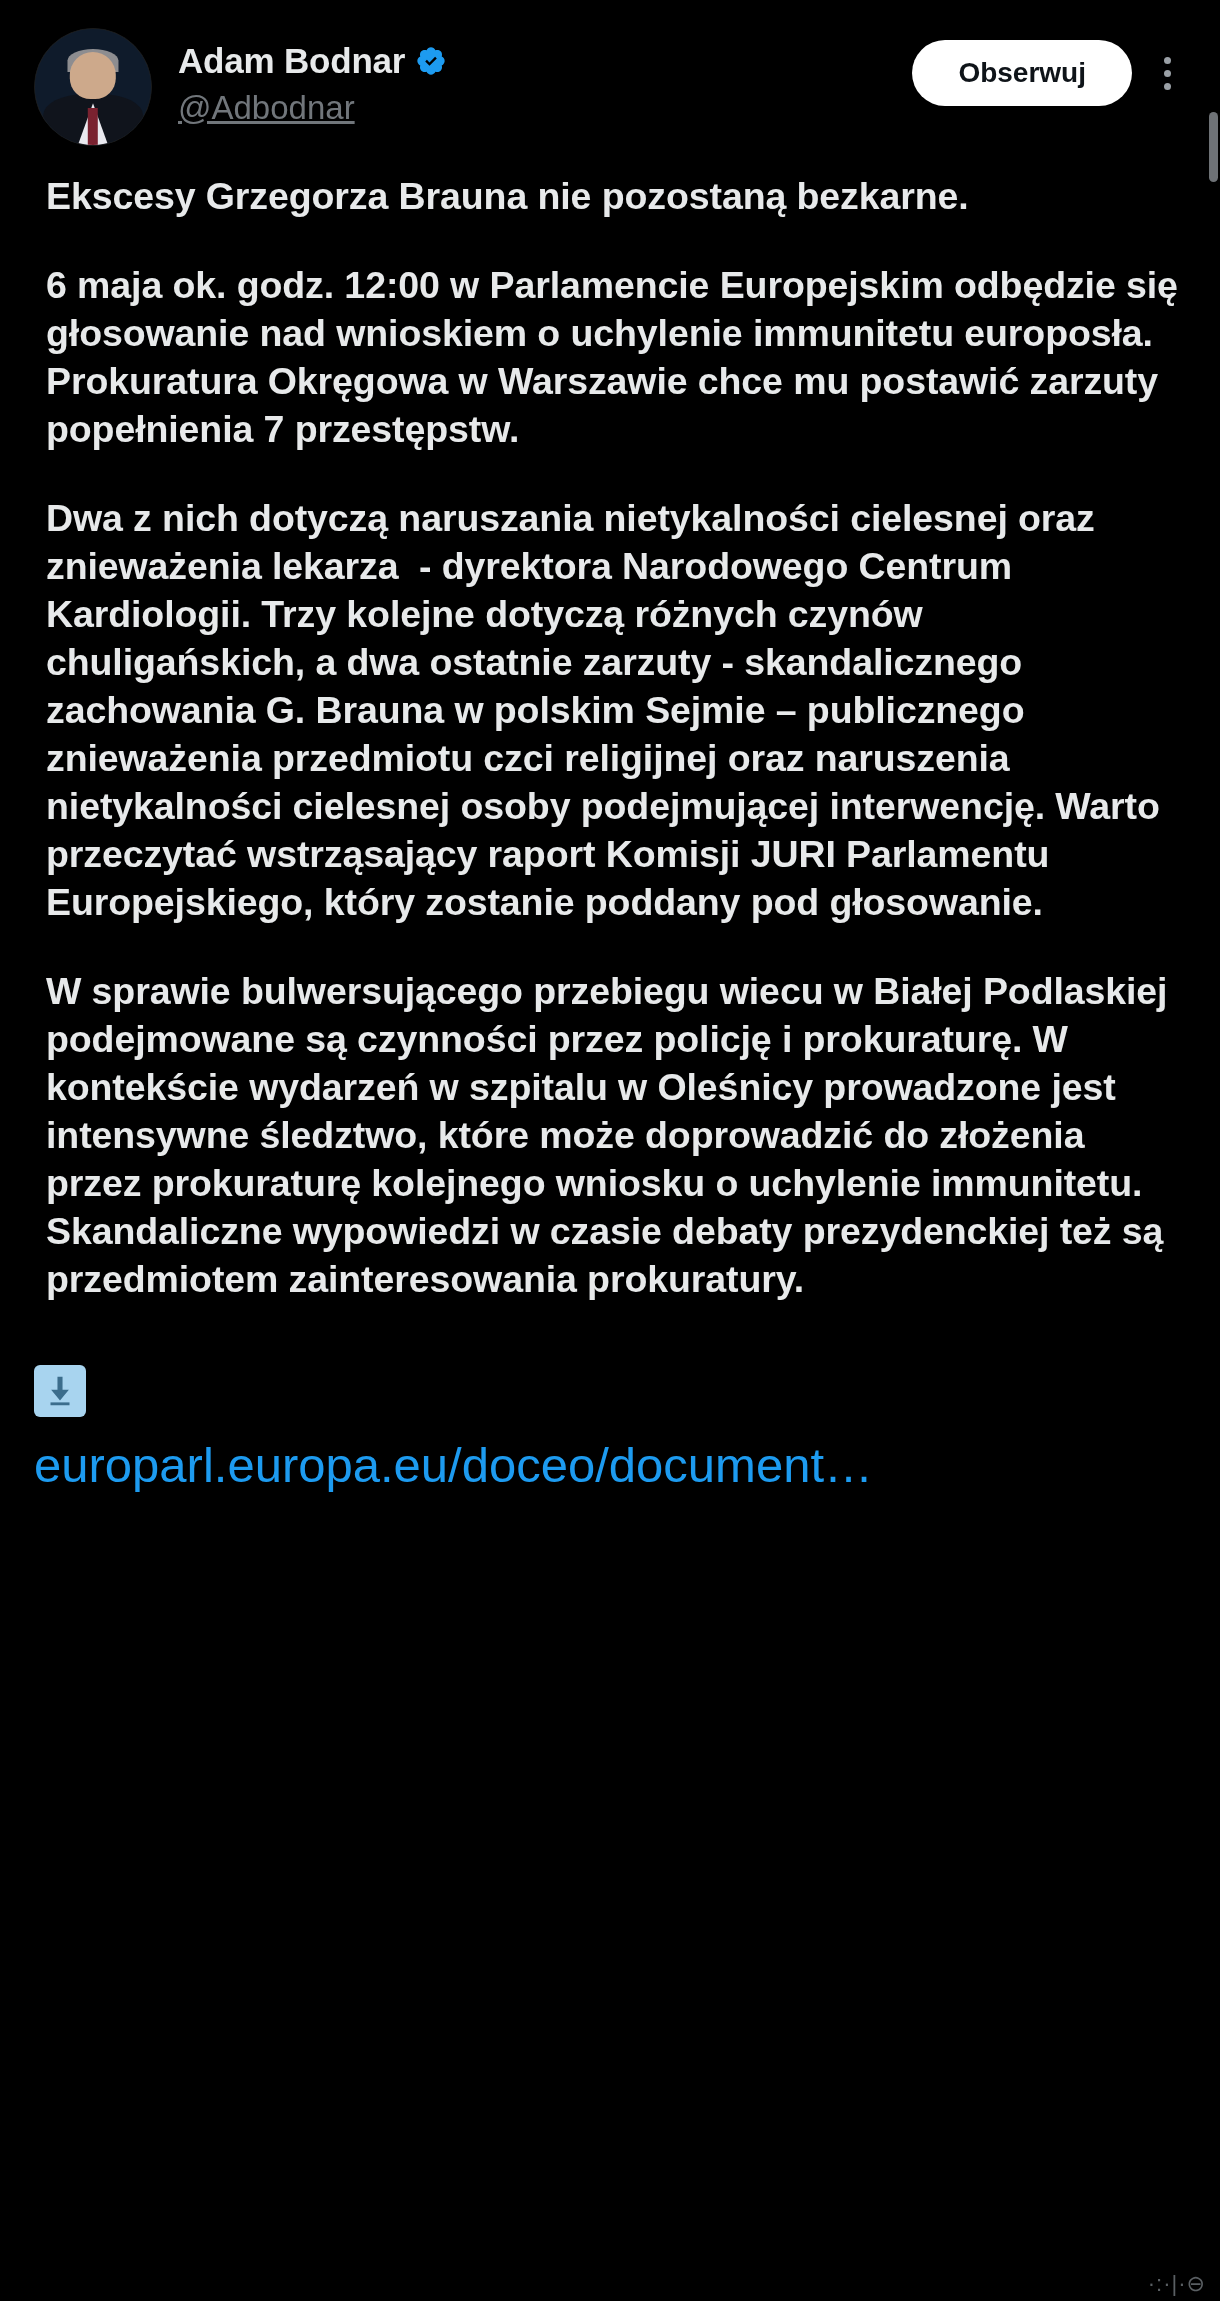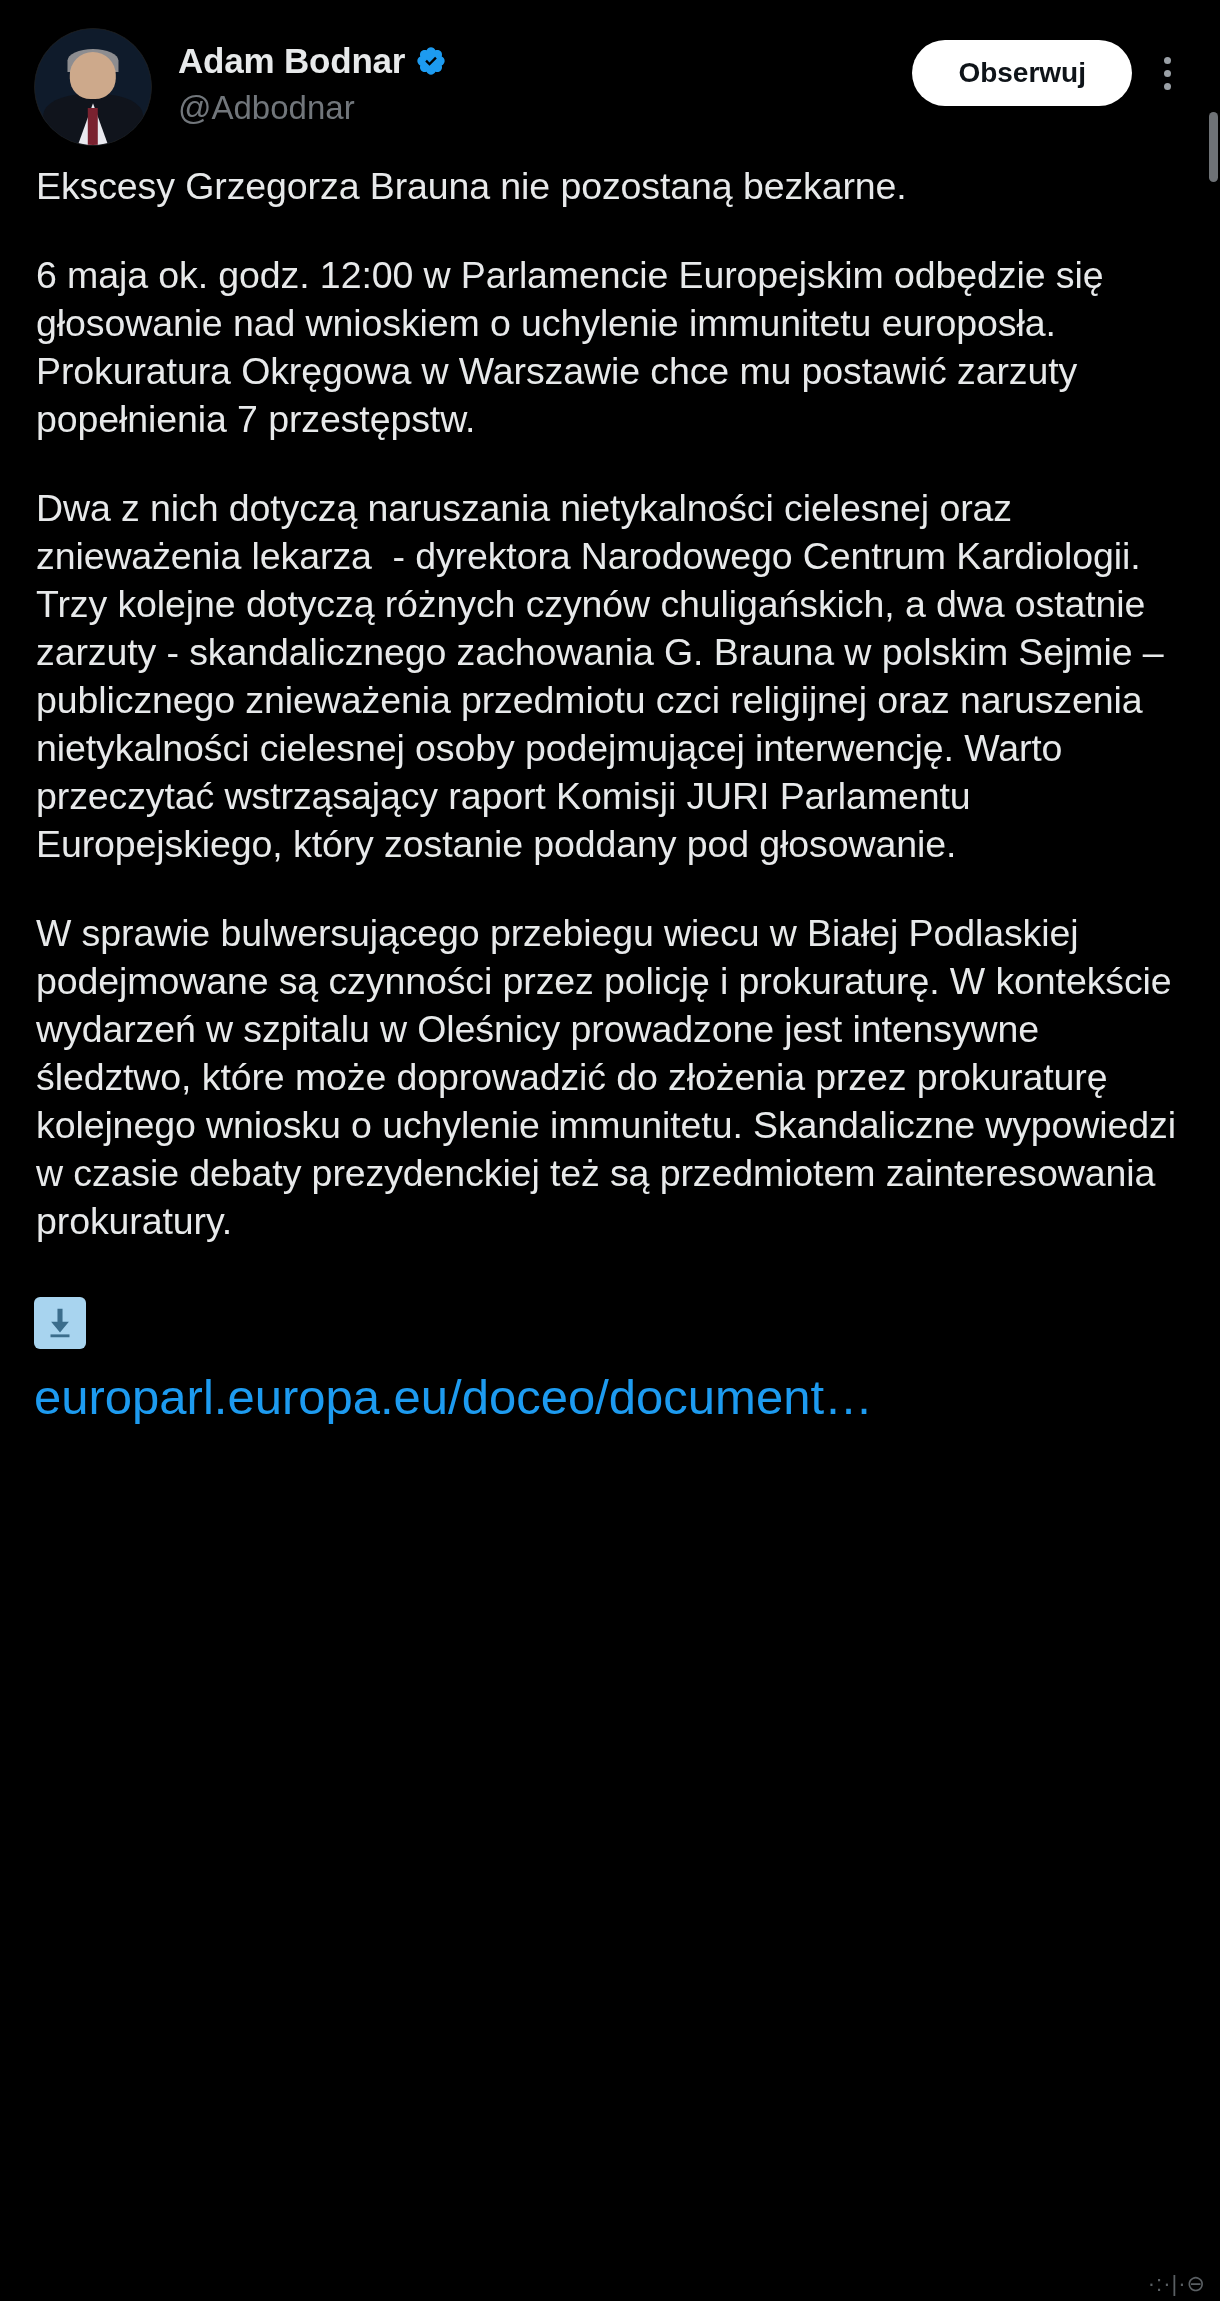--- a/index.html
+++ b/index.html
@@ -122,20 +122,21 @@
     height: 32px;
     flex: 0 0 32px;
     display: block;
   }
   .handle {
     color: #71767b;
     font-size: 33px;
     line-height: 1.25;
     margin-top: 6px;
     white-space: nowrap;
+    text-decoration: underline;
   }
 
   .header-actions {
     position: absolute;
     right: 26px;
     top: 40px;
     display: flex;
     align-items: center;
     gap: 8px;
   }
@@ -173,22 +174,23 @@
 
   
   .tweet-body {
     padding: 0 30px 0 34px;
     color: #e7e9ea;
     font-size: 37.5px;
     line-height: 1.28;
     letter-spacing: -0.1px;
   }
   .tweet-body p {
-    margin: 2px;
+    margin: 12px;
     white-space: pre-wrap;
+    font-weight: bold;
   }
   .tweet-body p + p {
     margin-top: 41px;
   }
 
   
   .link-area {
     padding: 50px 30px 0 34px;
   }
   .dl-emoji {

